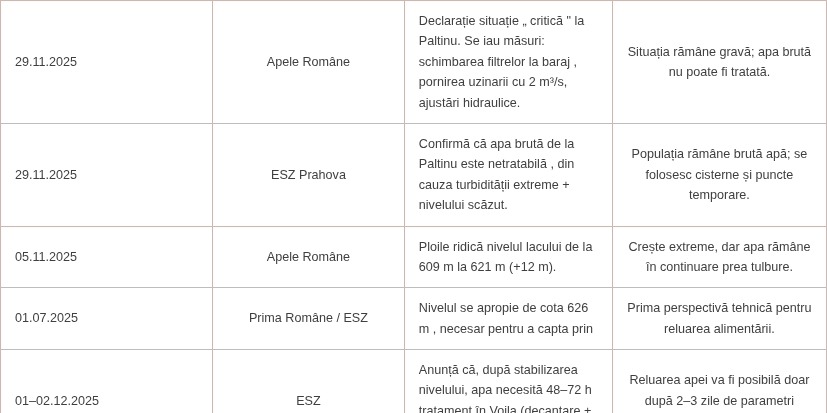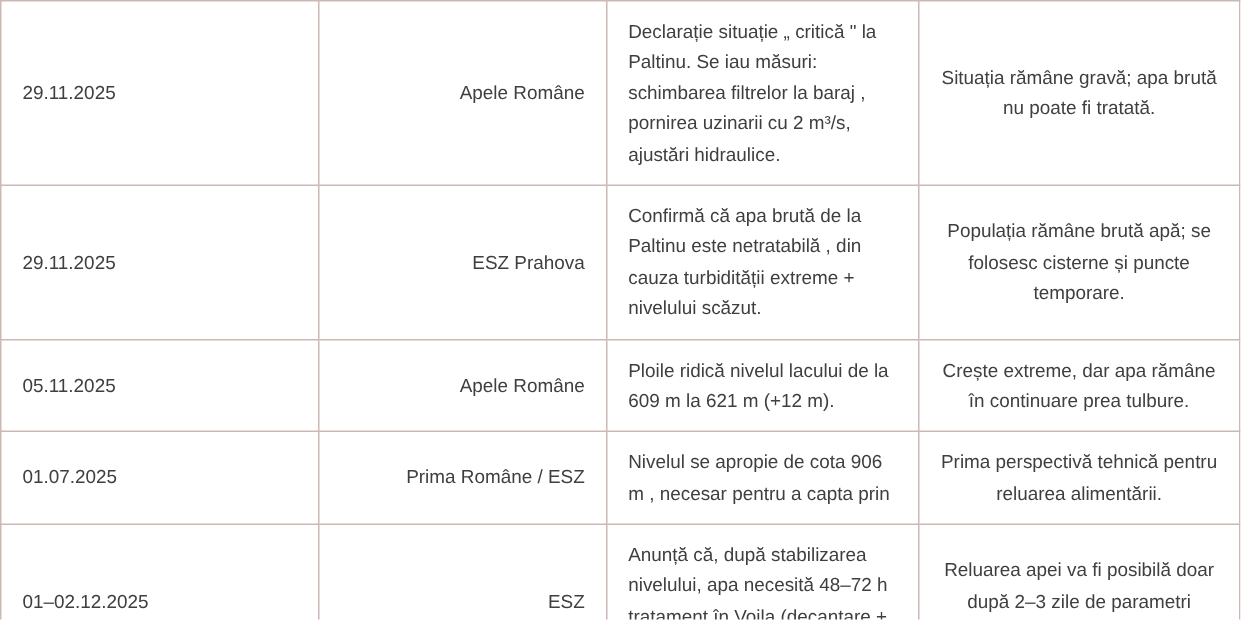--- a/index.html
+++ b/index.html
@@ -33,21 +33,21 @@
     box-sizing: border-box;
   }
   td.col-date {
     width: 208px;
     text-align: left;
     white-space: nowrap;
     margin-top: 36px;
   }
   td.col-source {
     width: 188px;
-    text-align: right;
+    text-align: center;
   }
   td.col-action {
     width: 204px;
     text-align: left;
   }
   td.col-effect {
     width: 210px;
     text-align: center;
   }
   
@@ -79,21 +79,21 @@
       <tr>
         <td class="col-date">05.11.2025</td>
         <td class="col-source">Apele Române</td>
         <td class="col-action">Ploile ridică nivelul lacului de la 609 m la 621 m (+12 m).</td>
         <td class="col-effect">Crește extreme, dar apa rămâne în continuare prea tulbure.</td>
       </tr>
 
       <tr>
         <td class="col-date">01.07.2025</td>
         <td class="col-source">Prima Române / ESZ</td>
-        <td class="col-action">Nivelul se apropie de cota 906 m , necesar pentru a capta prin</td>
+        <td class="col-action">Nivelul se apropie de cota 626 m , necesar pentru a capta prin</td>
         <td class="col-effect">Prima perspectivă tehnică pentru reluarea alimentării.</td>
       </tr>
 
       <tr>
         <td class="col-date">01–02.12.2025</td>
         <td class="col-source">ESZ</td>
         <td class="col-action">Anunță că, după stabilizarea nivelului, apa necesită 48–72 h tratament în Voila (decantare + filtrare + verificări).</td>
         <td class="col-effect">Reluarea apei va fi posibilă doar după 2–3 zile de parametri stabili.</td>
       </tr>
 

